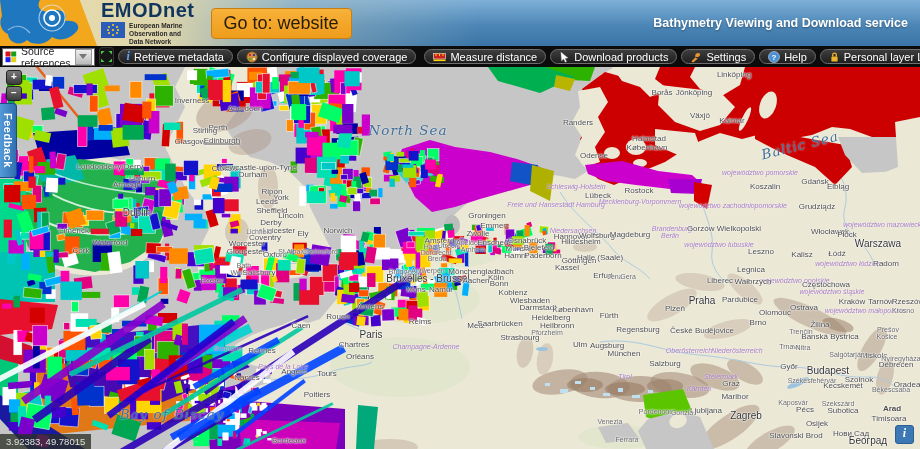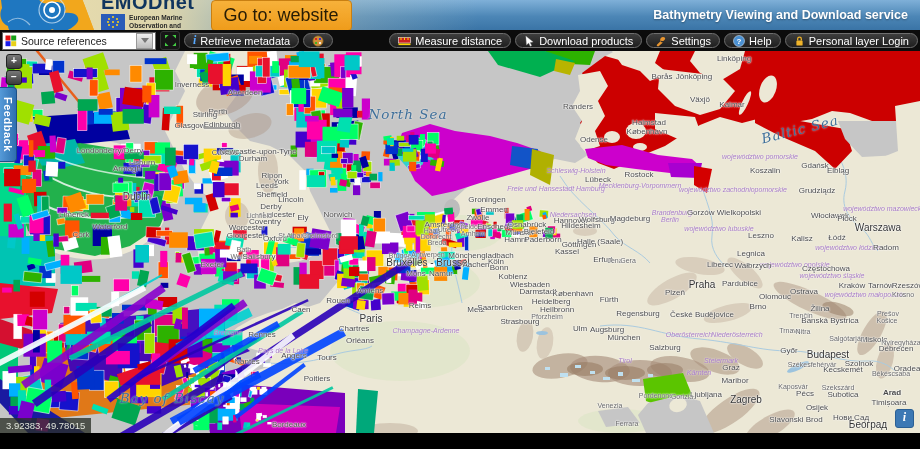--- a/index.html
+++ b/index.html
@@ -1,20 +1,20 @@
 <!DOCTYPE html>
 <html><head>
 <meta charset="utf-8">
 <style>
   html,body{margin:0;padding:0;}
   body{width:920px;height:449px;overflow:hidden;font-family:"Liberation Sans",sans-serif;background:#000;}
   .app{width:920px;height:449px;position:relative;overflow:hidden;}
 
   
-  .header{height:30px;position:relative;display:flex;align-items:center;
+  .header{height:46px;position:relative;display:flex;align-items:center;
     background:linear-gradient(to bottom,#7fb0d8 0%,#4c86b6 55%,#3a74a6 100%);}
   .header::before{content:"";position:absolute;inset:0;
     background:linear-gradient(to right,#ecdfae 0%,#ddd5ac 18%,rgba(170,190,190,.55) 32%,rgba(120,160,200,0) 52%);}
   .logo-block{position:relative;width:97px;height:46px;flex:0 0 auto;background:#f2a71c;
     clip-path:polygon(0 0,82% 0,100% 100%,0 100%);}
   .logo-block svg{display:block;}
   .brand{position:relative;margin-left:4px;display:flex;flex-direction:column;line-height:1;z-index:2;}
   .brand-name{font-size:20px;font-weight:bold;color:#10355e;letter-spacing:.5px;}
   .brand-sub{display:flex;align-items:flex-start;margin-top:2px;gap:4px;}
   .euflag{width:24px;height:16px;background:#2a5cb8;position:relative;flex:0 0 auto;}
@@ -124,20 +124,21 @@
       <span>Retrieve metadata</span>
     </button>
     <button class="pill">
       <svg width="12" height="12" viewBox="0 0 12 12">
         <circle cx="6" cy="6" r="5.2" fill="#cf8f3a" stroke="#7a5a20" stroke-width="0.7"></circle>
         <circle cx="4" cy="4" r="1.1" fill="#e01111"></circle>
           <circle cx="8" cy="4" r="1.1" fill="#1c1cee"></circle>
         <circle cx="4" cy="8" r="1.1" fill="#1fbb1f"></circle>
           <circle cx="8" cy="8" r="1.1" fill="#ffffff"></circle>
       </svg>
+      <span>Configure displayed coverage</span>
     </button>
     <span class="tb-spacer"></span>
     <button class="pill">
       <svg width="13" height="11" viewBox="0 0 13 11">
         <rect x="0.5" y="2.5" width="12" height="5.5" fill="#cc2020" stroke="#eee" stroke-width="0.6"></rect>
         <path d="M3,2.5 V5 M6.5,2.5 V5 M10,2.5 V5" stroke="#ffd400" stroke-width="1"></path>
         <rect x="0.5" y="8.5" width="12" height="1.6" fill="#ffd400"></rect>
       </svg>
       <span>Measure distance</span>
     </button>

